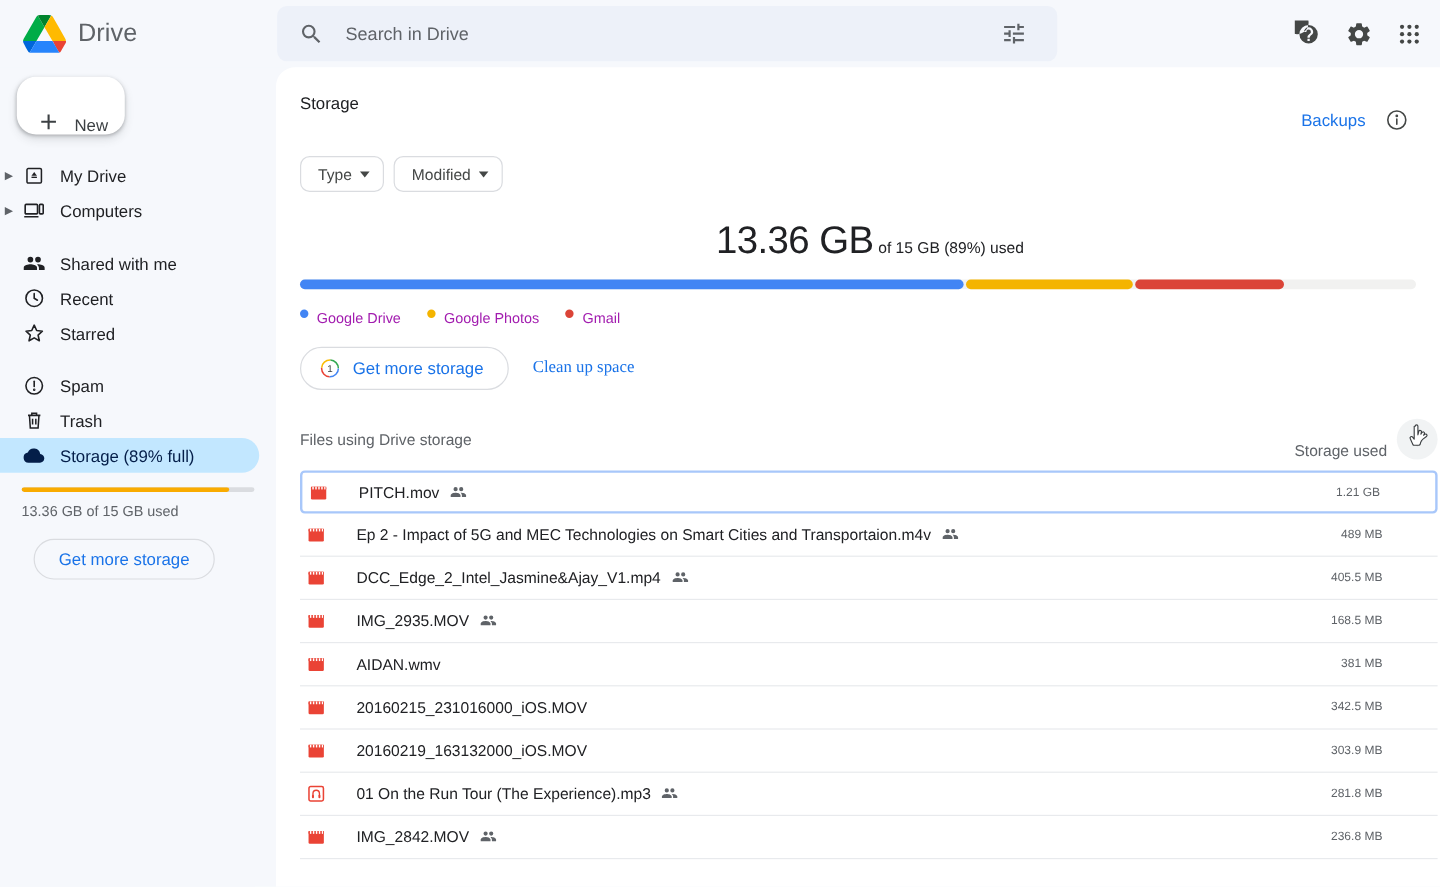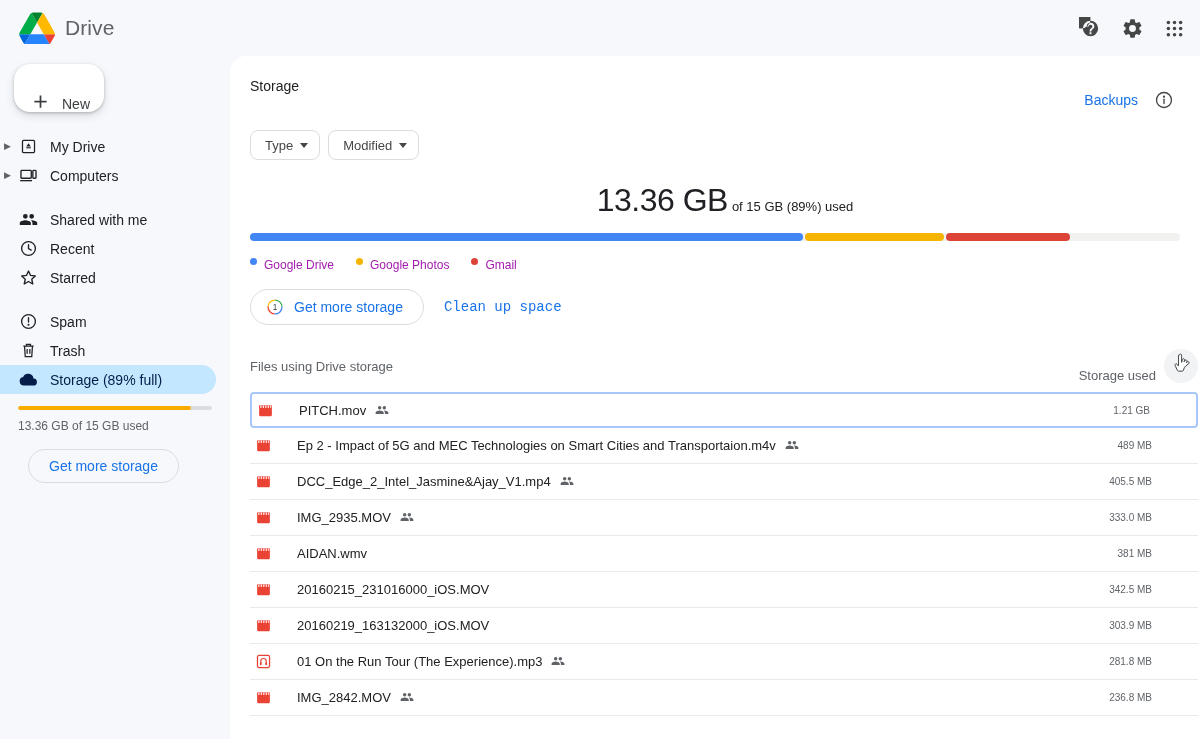--- a/index.html
+++ b/index.html
@@ -114,21 +114,21 @@
   .actions { display: flex; align-items: center; gap: 10px; padding: 17px 0 0 20px; }
   .pill-btn {
     height: 36px; border: 1px solid #dadce0; border-radius: 18px; background: #fff;
     display: flex; align-items: center; gap: 10px; padding: 0 20px 0 15px;
     color: #1a73e8; font-size: 14px; font-weight: 500; cursor: pointer;
     font-family: "Liberation Sans", sans-serif;
   }
   .text-btn {
     color: #1a73e8; font-size: 14px; font-weight: 500; cursor: pointer;
     background: transparent; border: none; padding: 8px 10px; border-radius: 4px;
-    font-family: Liberation Mono, monospace;
+    font-family: Liberation Serif, serif;
   }
 
   
   .table-head {
     display: flex; align-items: center; padding: 24px 2px 9px 20px;
     font-size: 13px; color: #5f6368;
   }
   .th-name { flex: 1; }
   .th-size { display: flex; align-items: flex-end; gap: 2px; }
   .sort-circle {
@@ -165,20 +165,35 @@
           <path d="M43.65 25L30.15 1.6c-1.35.8-2.5 1.9-3.3 3.3l-25 43.3A9.06 9.06 0 000.5 53h27z" fill="#00ac47"></path>
           <path d="M73.55 76.8c1.35-.8 2.5-1.9 3.3-3.3l1.6-2.75 7.65-13.25c.8-1.4 1.2-2.95 1.2-4.5h-27l5.75 11.3z" fill="#ea4335"></path>
           <path d="M43.65 25L57.15 1.6C55.8.8 54.25.4 52.65.4H34.65c-1.6 0-3.15.45-4.5 1.2z" fill="#00832d"></path>
           <path d="M59.8 53H27.5L13.75 76.8c1.35.8 2.9 1.2 4.5 1.2h50.8c1.6 0 3.15-.45 4.5-1.2z" fill="#2684fc"></path>
           <path d="M73.4 26.5L60.9 4.9c-.8-1.4-1.95-2.5-3.3-3.3L43.65 25l16.15 28h26.95c0-1.55-.4-3.1-1.2-4.5z" fill="#ffba00"></path>
         </svg>
       </span>
       <span class="brand-name">Drive</span>
     </div>
 
+    <div class="searchwrap">
+      <div class="searchbox">
+        <span style="display:flex;">
+          <svg width="21" height="21" viewBox="0 0 24 24" fill="#5f6368">
+              <path d="M15.5 14h-.79l-.28-.27A6.47 6.47 0 0016 9.5 6.5 6.5 0 109.5 16c1.61 0 3.09-.59 4.23-1.57l.27.28v.79l5 4.99L20.49 19zm-6 0A4.5 4.5 0 1114 9.5 4.49 4.49 0 019.5 14z"></path>
+            </svg>
+        </span>
+        <input class="search-input" value="" placeholder="Search in Drive" style="">
+        <span class="icon-btn">
+          <svg width="22" height="22" viewBox="0 0 24 24" fill="#5f6368">
+              <path d="M3 17v2h6v-2H3zM3 5v2h10V5H3zm10 16v-2h8v-2h-8v-2h-2v6h2zM7 9v2H3v2h4v2h2V9H7zm14 4v-2H11v2h10zm-6-4h2V7h4V5h-4V3h-2v6z"></path>
+            </svg>
+        </span>
+      </div>
+    </div>
 
     <div class="topright">
       <button class="icon-btn">
         <svg width="23" height="23" viewBox="0 0 24 24" fill="#444746">
             <path d="M11 18h2v-2h-2v2zm1-16A10 10 0 102 12 10 10 0 0012 2zm0 18a8 8 0 118-8 8 8 0 01-8 8zm0-14a4 4 0 00-4 4h2a2 2 0 114 0c0 2-3 1.75-3 5h2c0-2.25 3-2.5 3-5a4 4 0 00-4-4z"></path>
           </svg>
       </button>
       <button class="icon-btn">
         <svg width="23" height="23" viewBox="0 0 24 24" fill="#444746">
             <path d="M19.14 12.94a7.07 7.07 0 000-1.88l2.03-1.58a.5.5 0 00.12-.61l-1.92-3.32a.5.5 0 00-.59-.22l-2.39.96a7.03 7.03 0 00-1.62-.94l-.36-2.54a.48.48 0 00-.48-.41h-3.84a.48.48 0 00-.48.41l-.36 2.54c-.59.24-1.13.56-1.62.94l-2.39-.96a.5.5 0 00-.59.22L2.74 8.87a.5.5 0 00.12.61l2.03 1.58a7.07 7.07 0 000 1.88l-2.03 1.58a.5.5 0 00-.12.61l1.92 3.32c.12.22.37.3.59.22l2.39-.96c.5.38 1.03.7 1.62.94l.36 2.54c.04.24.24.41.48.41h3.84c.24 0 .44-.17.48-.41l.36-2.54c.59-.24 1.13-.56 1.62-.94l2.39.96c.22.08.47 0 .59-.22l1.92-3.32a.5.5 0 00-.12-.61zM12 15.6A3.6 3.6 0 1115.6 12 3.6 3.6 0 0112 15.6z"></path>
@@ -471,21 +486,21 @@
                 <rect x="15.1" y="5" width="1.7" height="3.3"></rect>
                 <rect x="18.6" y="5" width="1.5" height="3.3"></rect>
               </g>
             </svg>
           </span>
           <span class="row-name">IMG_2935.MOV<span class="share-icon">
               <svg width="14" height="14" viewBox="0 0 24 24" fill="#5f6368">
                 <path d="M16 11a3 3 0 10-3-3 3 3 0 003 3zm-8 0a3 3 0 10-3-3 3 3 0 003 3zm0 2c-2.33 0-7 1.17-7 3.5V19h14v-2.5C15 14.17 10.33 13 8 13zm8 0c-.29 0-.62.02-.97.05A4.78 4.78 0 0117 16.5V19h6v-2.5c0-2.33-4.67-3.5-7-3.5z"></path>
               </svg>
             </span></span>
-          <span class="row-size">333.0 MB</span>
+          <span class="row-size">168.5 MB</span>
         </div>
         <div class="row">
           <span class="row-icon">
             <svg width="17" height="17" viewBox="0 0 24 24">
               <rect x="3" y="5" width="18" height="15" rx="1.5" fill="#ea4335"></rect>
               <path d="M3 5h18v3.2H3z" fill="#ea4335"></path>
               <g fill="#fff">
                 <rect x="4.6" y="5" width="1.7" height="3.3"></rect>
                 <rect x="8.1" y="5" width="1.7" height="3.3"></rect>
                 <rect x="11.6" y="5" width="1.7" height="3.3"></rect>

